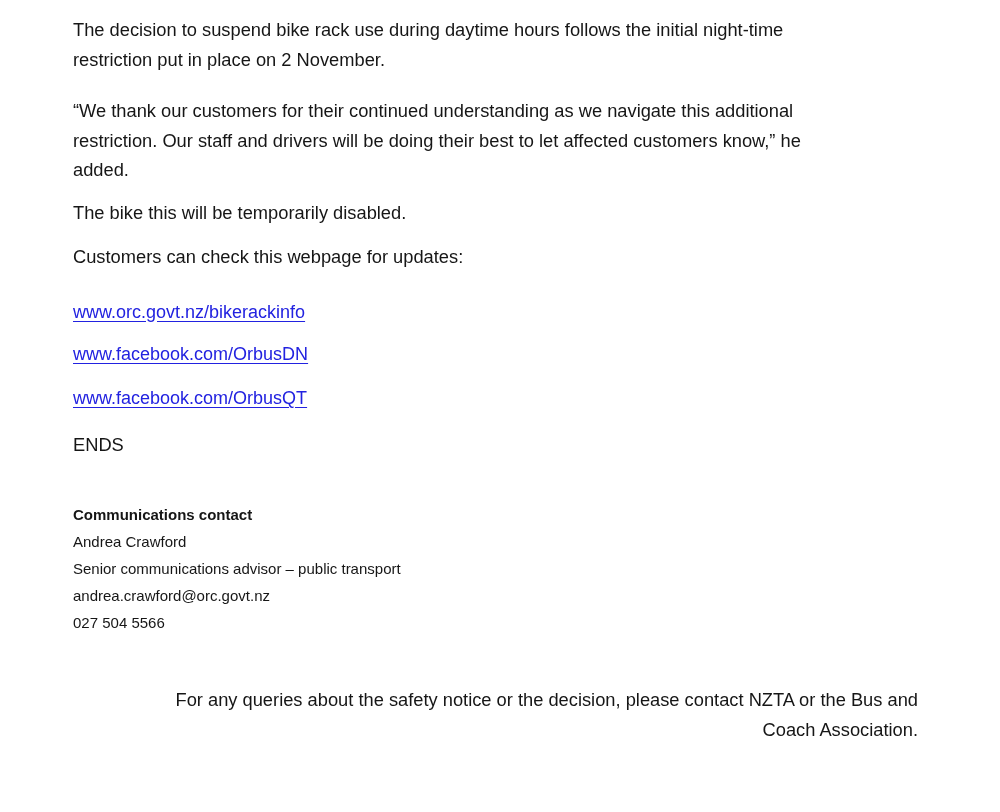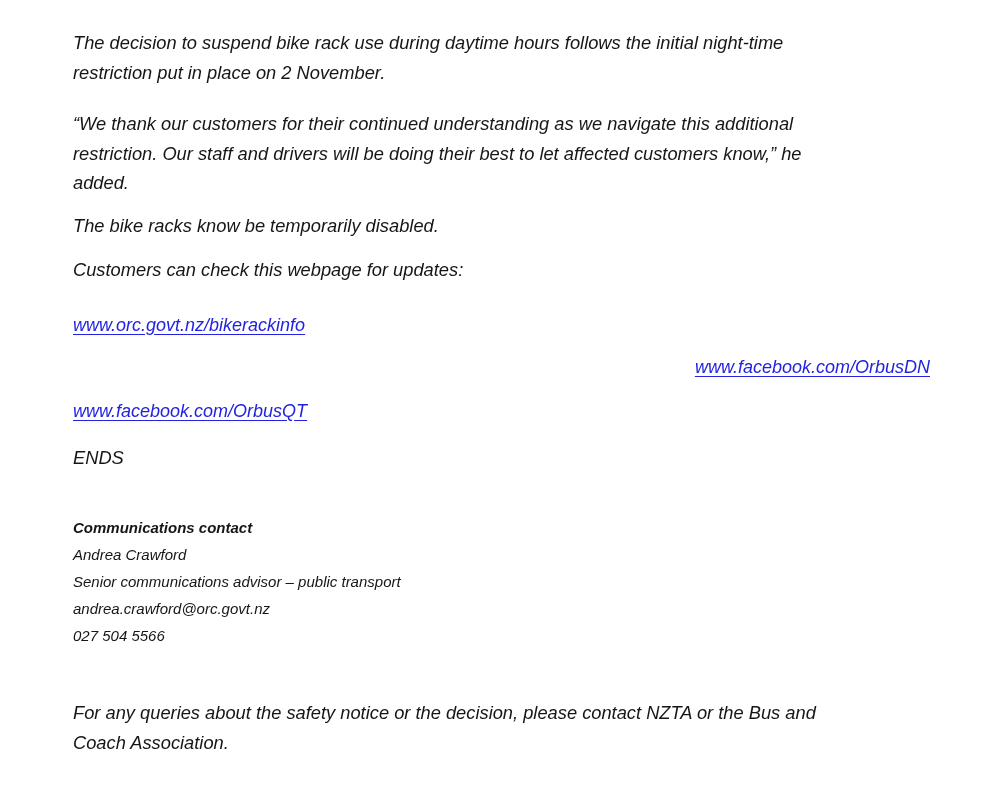--- a/index.html
+++ b/index.html
@@ -15,39 +15,38 @@
   body {
     height: 812px;
     overflow: hidden;
     font-family: "Liberation Sans", sans-serif;
     color: var(--text-color);
   }
   .page {
     position: relative;
     width: 1000px;
     height: 668px;
-    padding: 28px 70px 0 73px;
-    font-style: italic;
+    padding: 15px 70px 0 73px;
   }
   .para {
     font-size: 18.3px;
     line-height: 29.5px;
     white-space: pre-line;
     max-width: 845px;
   }
   .m-quote      { margin-top: 22px; }
   .m-disabled   { margin-top: 13px; }
   .m-webpage    { margin-top: 15px; }
   .m-link1      { margin-top: 26px; }
   .m-facebook   { margin-top: 24px; }
-  .m-link2      { margin-top: 13px; text-align: right; }
+  .m-link2      { margin-top: 13px; }
   .m-link3      { margin-top: 14px; }
   .m-ends       { margin-top: 17px; }
   .m-contact    { margin-top: 41px; }
-  .m-footer     { margin-top: 49px; }
+  .m-footer     { margin-top: 49px; text-align: right; }
   .link-line {
     font-size: 18px;
     line-height: 29.5px;
   }
   .link-line a {
     color: var(--link-color);
     text-decoration: underline;
     text-underline-offset: 3px;
     cursor: pointer;
   }
@@ -67,21 +66,21 @@
 
 <div class="page">
 
   <p class="para">The decision to suspend bike rack use during daytime hours follows the initial night-time
 restriction put in place on 2 November.</p>
 
   <p class="para m-quote">“We thank our customers for their continued understanding as we navigate this additional
 restriction. Our staff and drivers will be doing their best to let affected customers know,” he
 added.</p>
 
-  <p class="para m-disabled">The bike racks know be temporarily disabled.</p>
+  <p class="para m-disabled">The bike this will be temporarily disabled.</p>
 
   <p class="para m-webpage">Customers can check this webpage for updates:</p>
 
   <p class="link-line m-link1"><a>www.orc.govt.nz/bikerackinfo</a></p>
 
 
   <p class="link-line m-link2"><a>www.facebook.com/OrbusDN</a></p>
 
   <p class="link-line m-link3"><a>www.facebook.com/OrbusQT</a></p>
 

